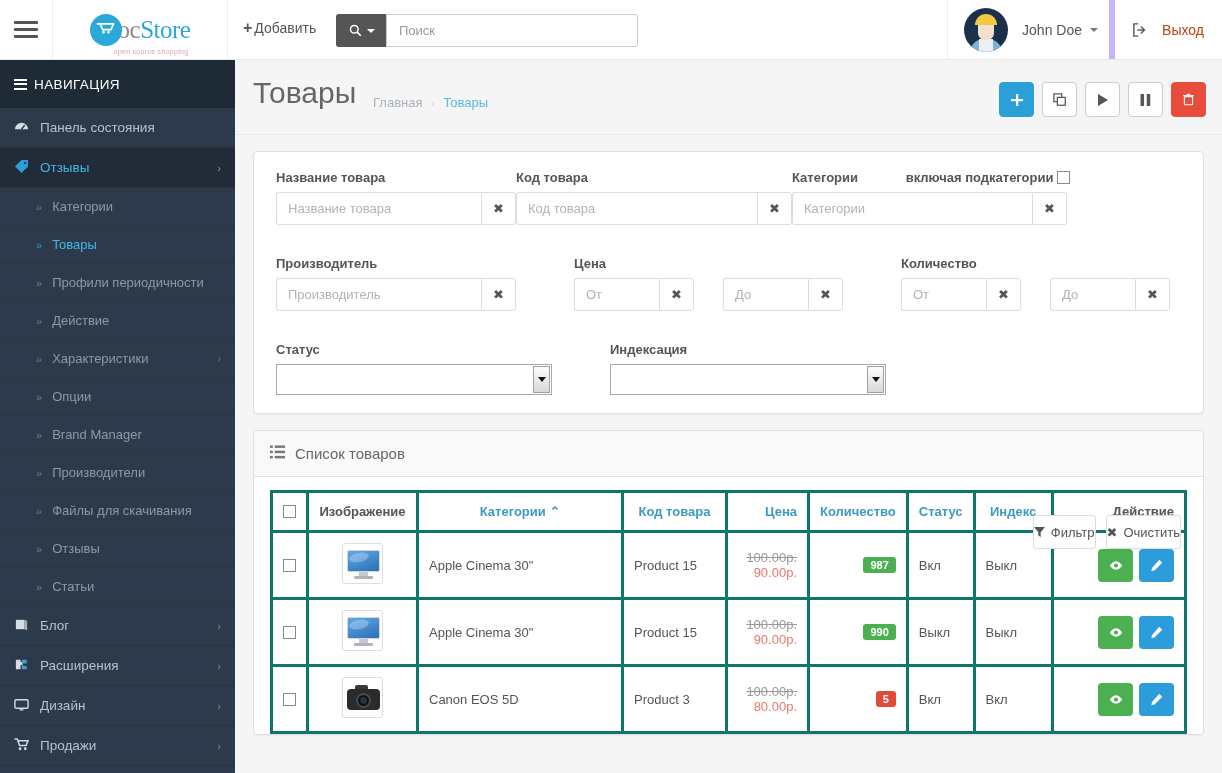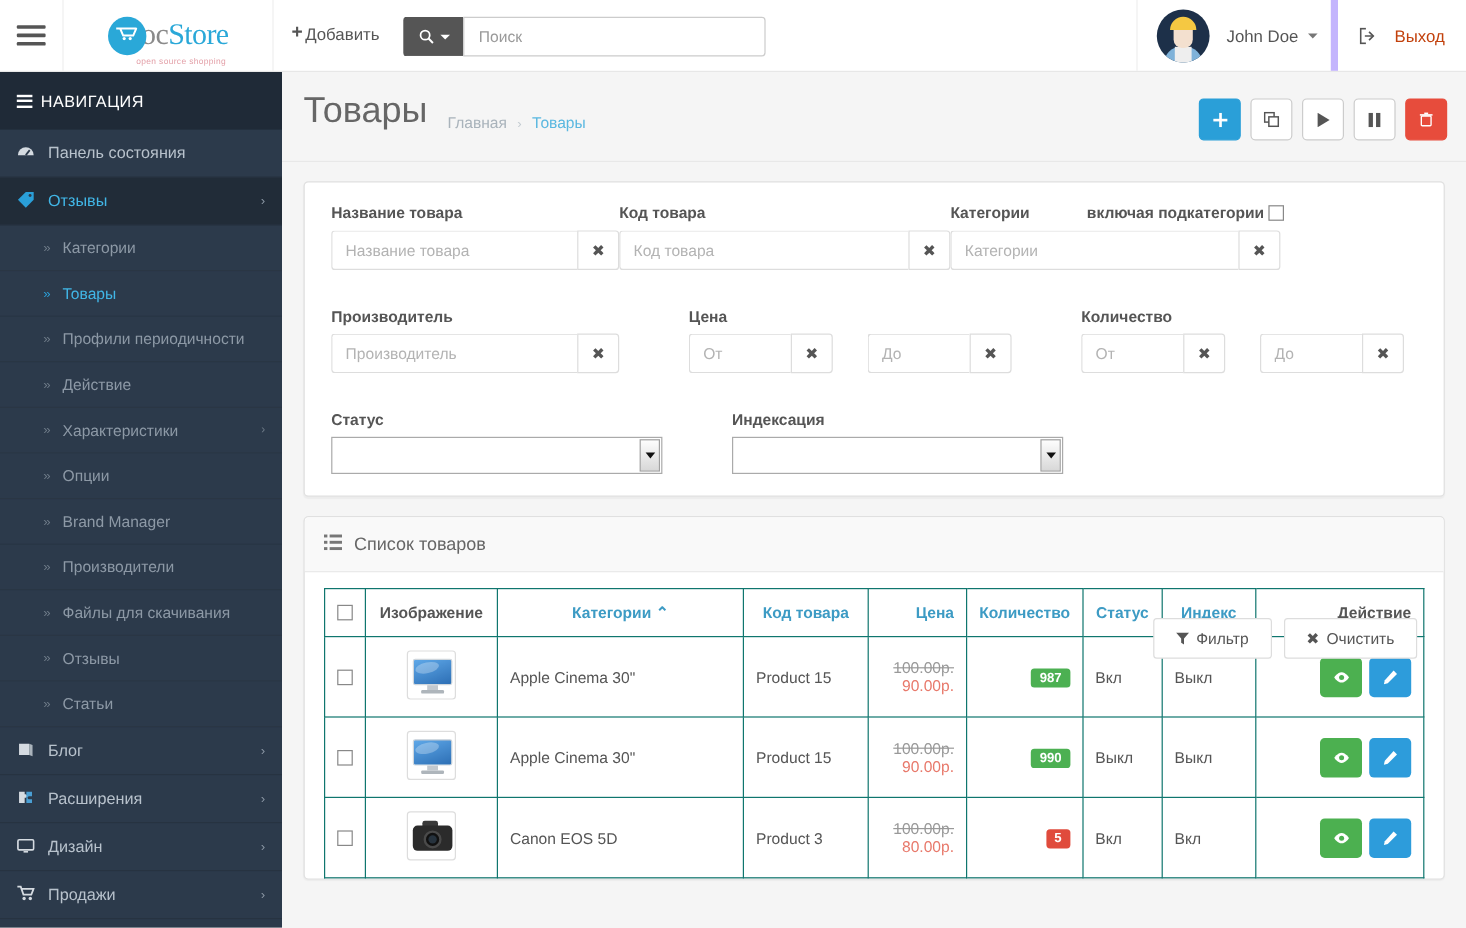--- a/index.html
+++ b/index.html
@@ -161,35 +161,35 @@
     background:linear-gradient(#fdfdfd,#d8d8d8); border:1px solid #a0a0a0;
     display:flex; align-items:center; justify-content:center; pointer-events:none;
   }
   .selarrow b { width:0;height:0;border-left:4px solid transparent;border-right:4px solid transparent;border-top:5px solid #111; }
   .cb {
     width:13px; height:13px; border:1px solid #888; background:#fff;
     display:inline-block; vertical-align:-2px; cursor:pointer;
   }
   .fbtns { position:absolute; right:22px; top:363px; display:flex; gap:10px; }
   .btn-light {
-    height:34px; padding:0 18px; border:1px solid #ddd; background:#fff;
+    height:34px; padding:0 0; border:1px solid #ddd; background:#fff;
     border-radius:3px; color:#555; font-size:13px; cursor:pointer;
     display:flex; align-items:center; gap:6px;
     font-family:"Liberation Sans", sans-serif;
   }
   .panel-heading {
     height:46px; display:flex; align-items:center; padding:0 16px;
     border-bottom:1px solid #e0e0e0; background:#f9f9f9; border-radius:4px 4px 0 0;
   }
   .panel-heading .ph-ico { margin-right:10px; color:#777; }
   .panel-heading .ph-title { font-size:15px; color:#666; }
   .list-body { padding:13px 16px 0 16px; }
   table.products { width:100%; border-collapse:collapse; }
   table.products th, table.products td {
-    border:1px solid #0f766e; padding:8px 10px; font-size:13px; vertical-align:middle;
+    border:3px solid #0f766e; padding:8px 10px; font-size:13px; vertical-align:middle;
   }
   table.products th { font-weight:bold; height:40px; }
   th.lnk a { color:#3d9bc4; text-decoration:none; }
   th.dark { color:#555; }
   .t-center { text-align:center; }
   .t-right { text-align:right; }
   .thumb {
     width:41px; height:41px; border:1px solid #ddd; border-radius:3px;
     background:#fff; padding:2px; display:inline-block; position:relative;
   }

